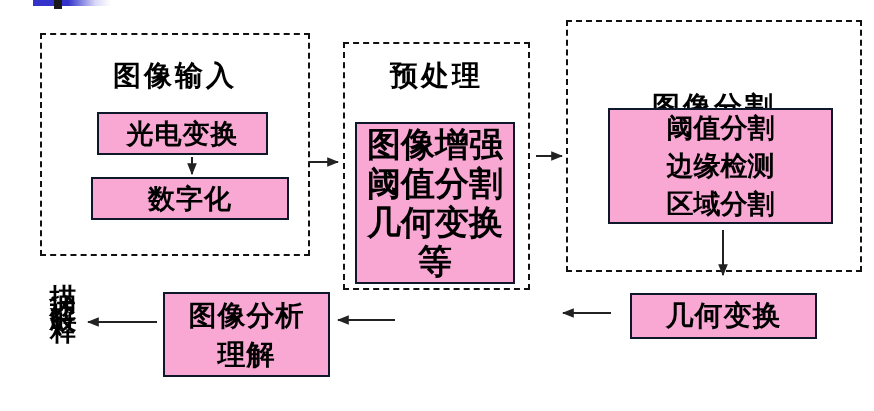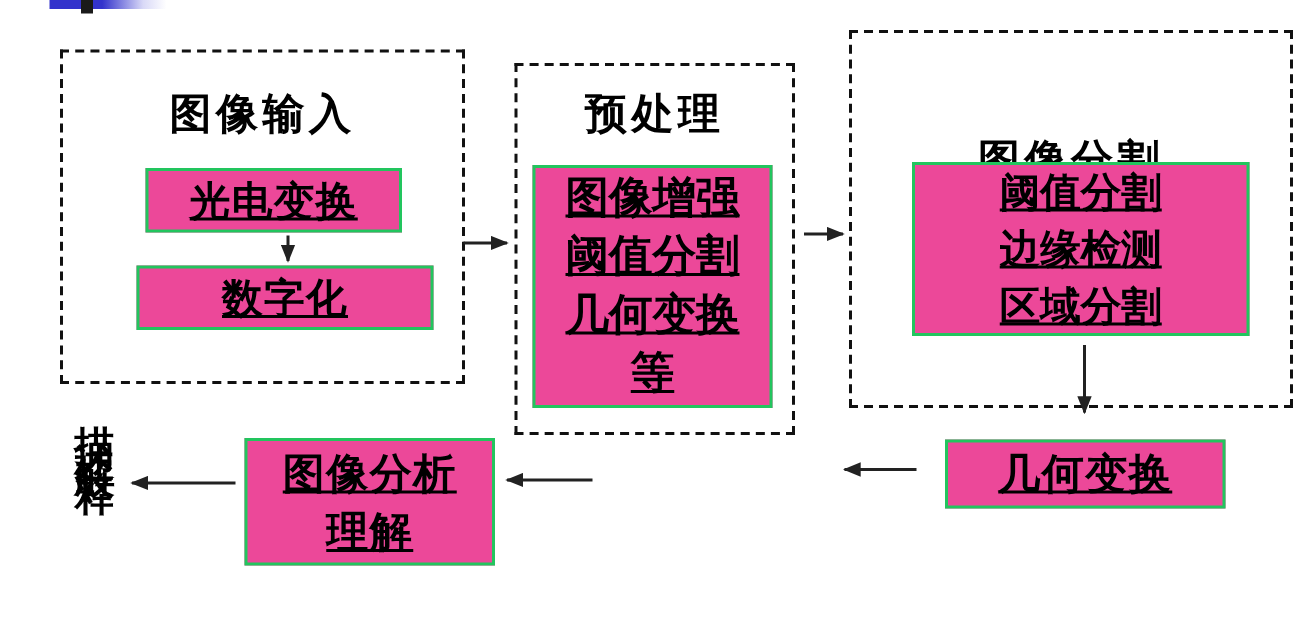--- a/index.html
+++ b/index.html
@@ -34,28 +34,28 @@
   .panel-title {
     position: absolute; left: 0; width: 100%;
     text-align: center; font-size: 28px; letter-spacing: 3px;
   }
   .panel-input .panel-title { top: 22px; }
   .panel-pre   .panel-title { top: 13px; }
   .panel-seg   .panel-title { top: 34px; margin-top: 32px; }
   
   .sbox {
     position: absolute;
-    border: 2px solid #22c55e;
+    border: 2px solid #0f172a;
     display: flex; flex-direction: column;
     align-items: center; justify-content: center;
-    text-align: center; background: #ec4899; text-decoration: underline;
+    text-align: center; background: #f9a8d4;
   }
   .box-photo   { left: 97px;  top: 112px; width: 167px; height: 39px; font-size: 27px; letter-spacing: 1px; }
   .box-digit   { left: 91px;  top: 177px; width: 194px; height: 39px; font-size: 27px; letter-spacing: 1px; }
-  .box-preinner{ left: 355px; top: 110px; width: 156px; height: 158px; font-size: 29px; }
+  .box-preinner{ left: 355px; top: 122px; width: 156px; height: 158px; font-size: 34px; }
   .box-seginner{ left: 608px; top: 108px; width: 221px; height: 112px; font-size: 27px; text-align: right; }
   .box-feature { left: 630px; top: 293px; width: 183px; height: 42px; font-size: 28px; letter-spacing: 1px; }
   .box-recog   { left: 399px; top: 298px; width: 148px; height: 41px; font-size: 28px; letter-spacing: 1px; }
   .box-analysis{ left: 163px; top: 292px; width: 163px; height: 81px; font-size: 28px; letter-spacing: 1px; }
   .mline { line-height: 39px; height: 39px; }
   .mline-tight { line-height: 38px; height: 38px; }
   
   .v-text {
     position: absolute; left: 48px; top: 262px;
     writing-mode: vertical-rl; text-orientation: upright;

